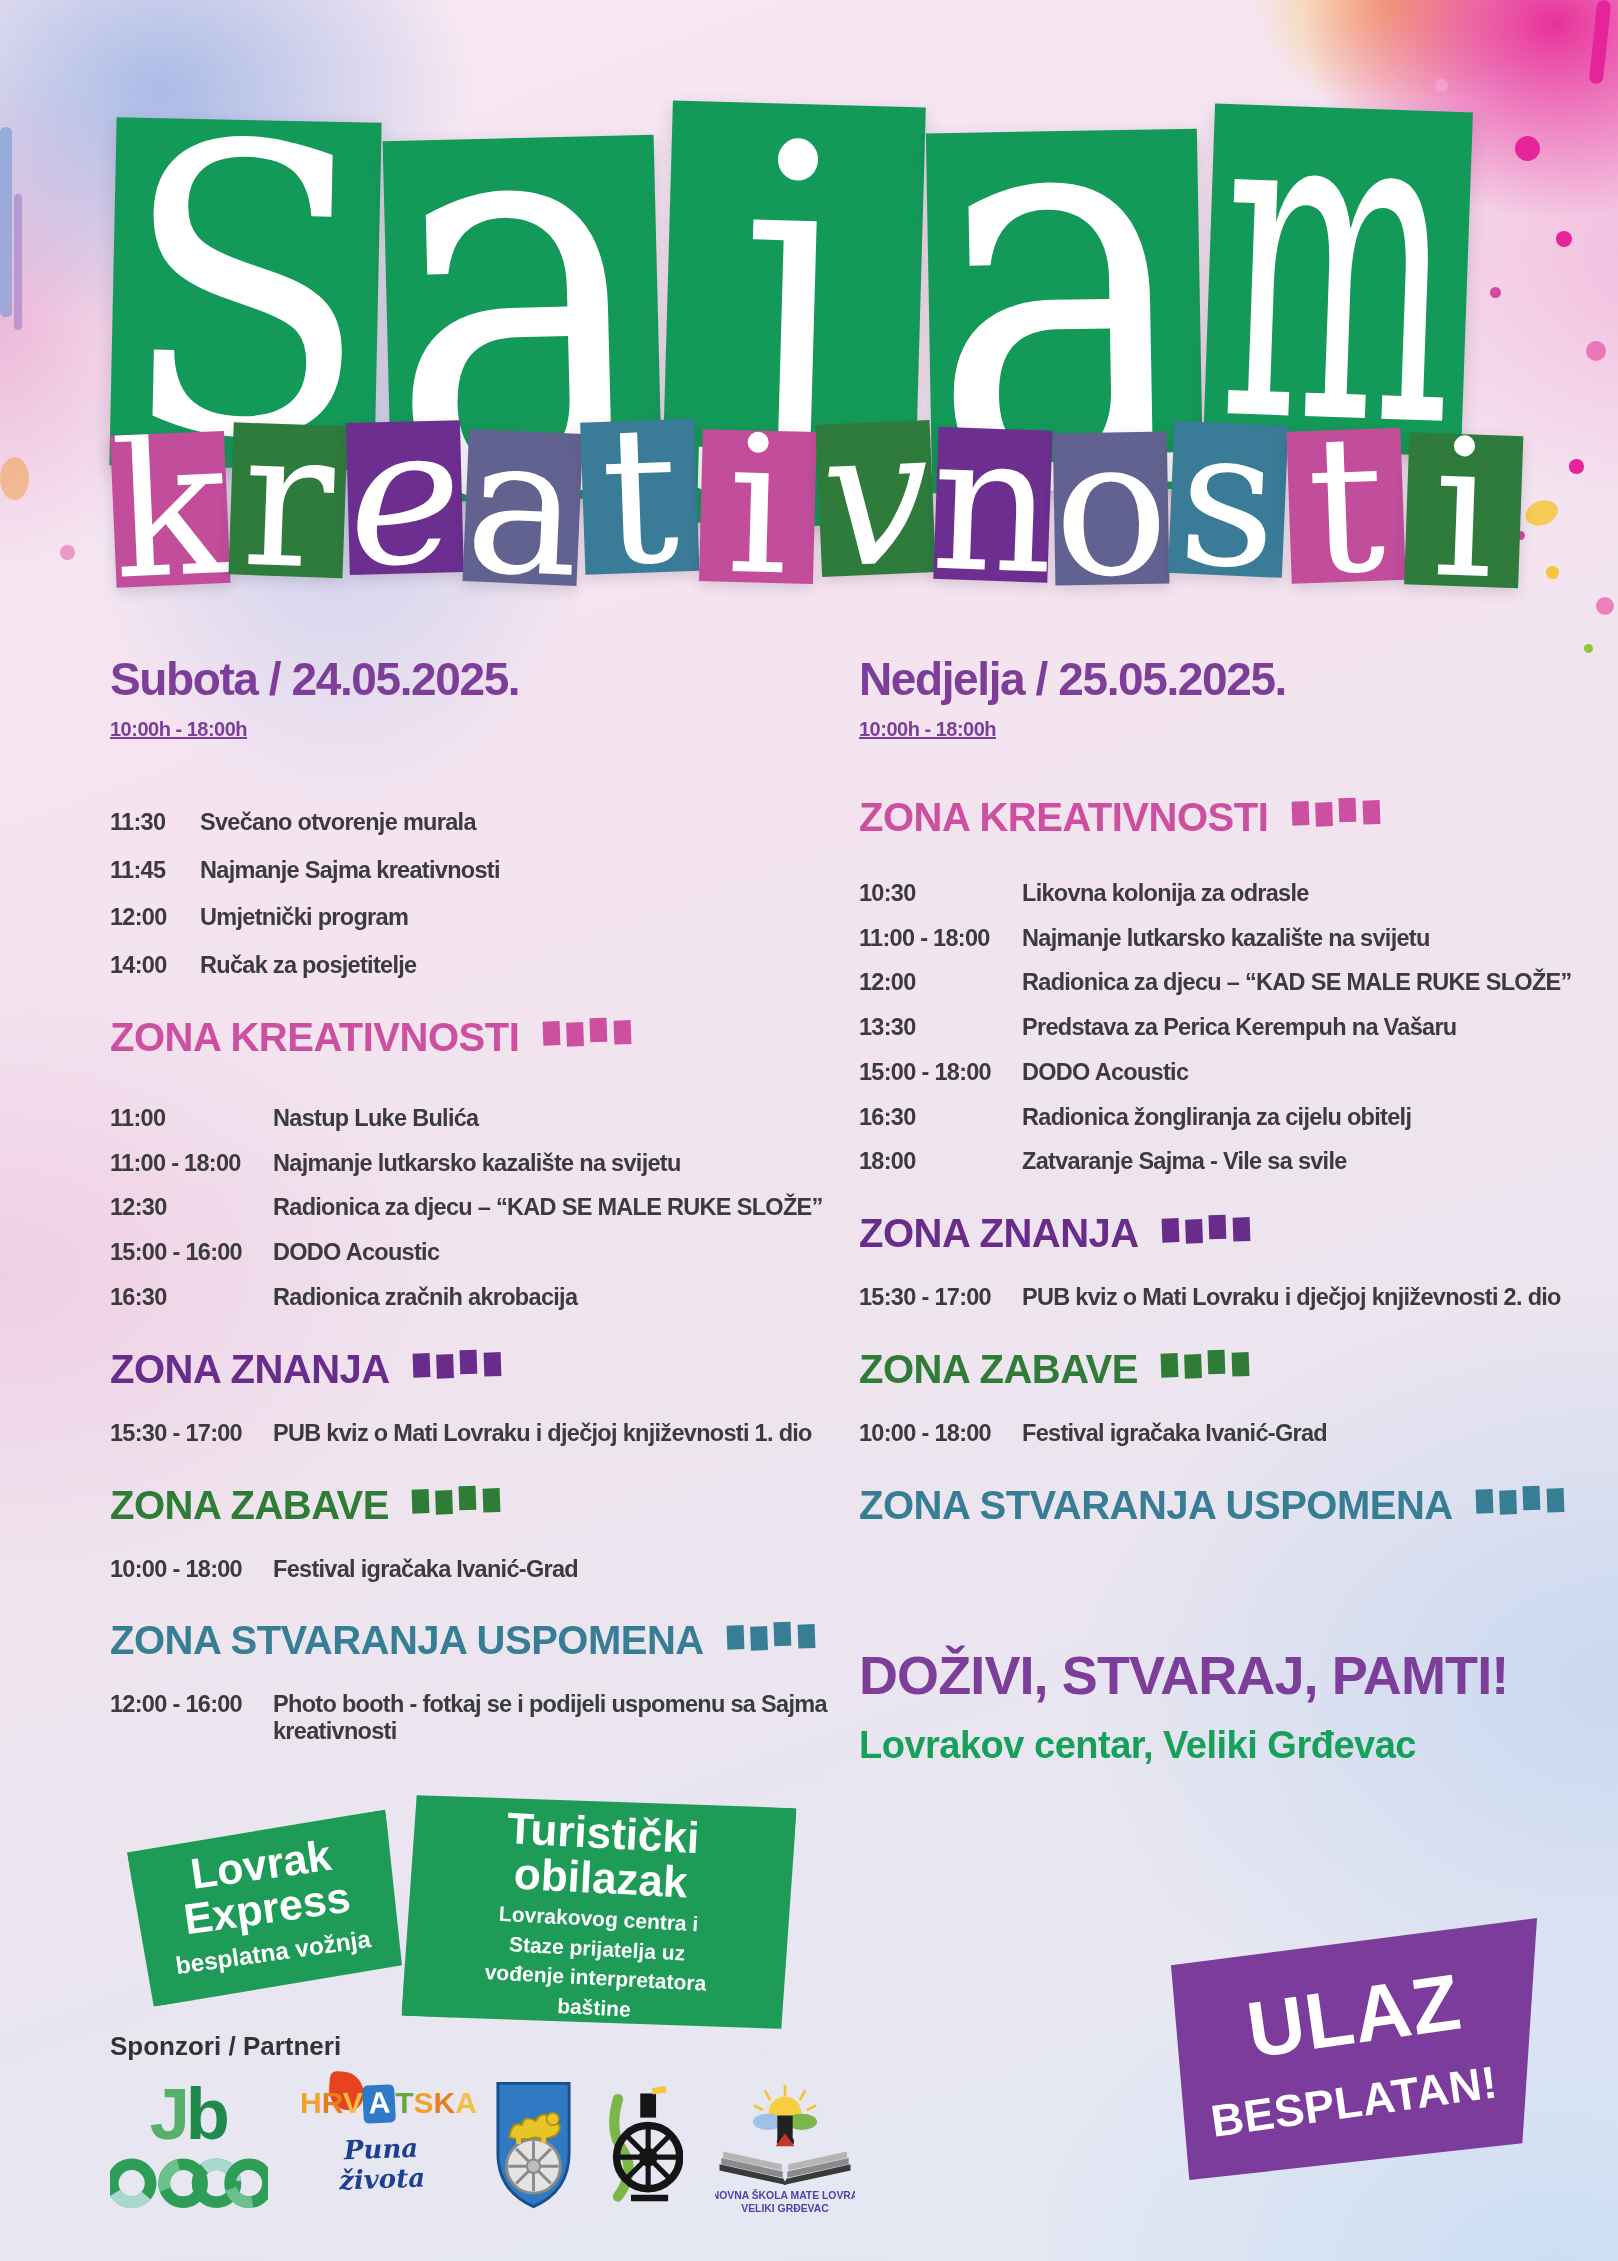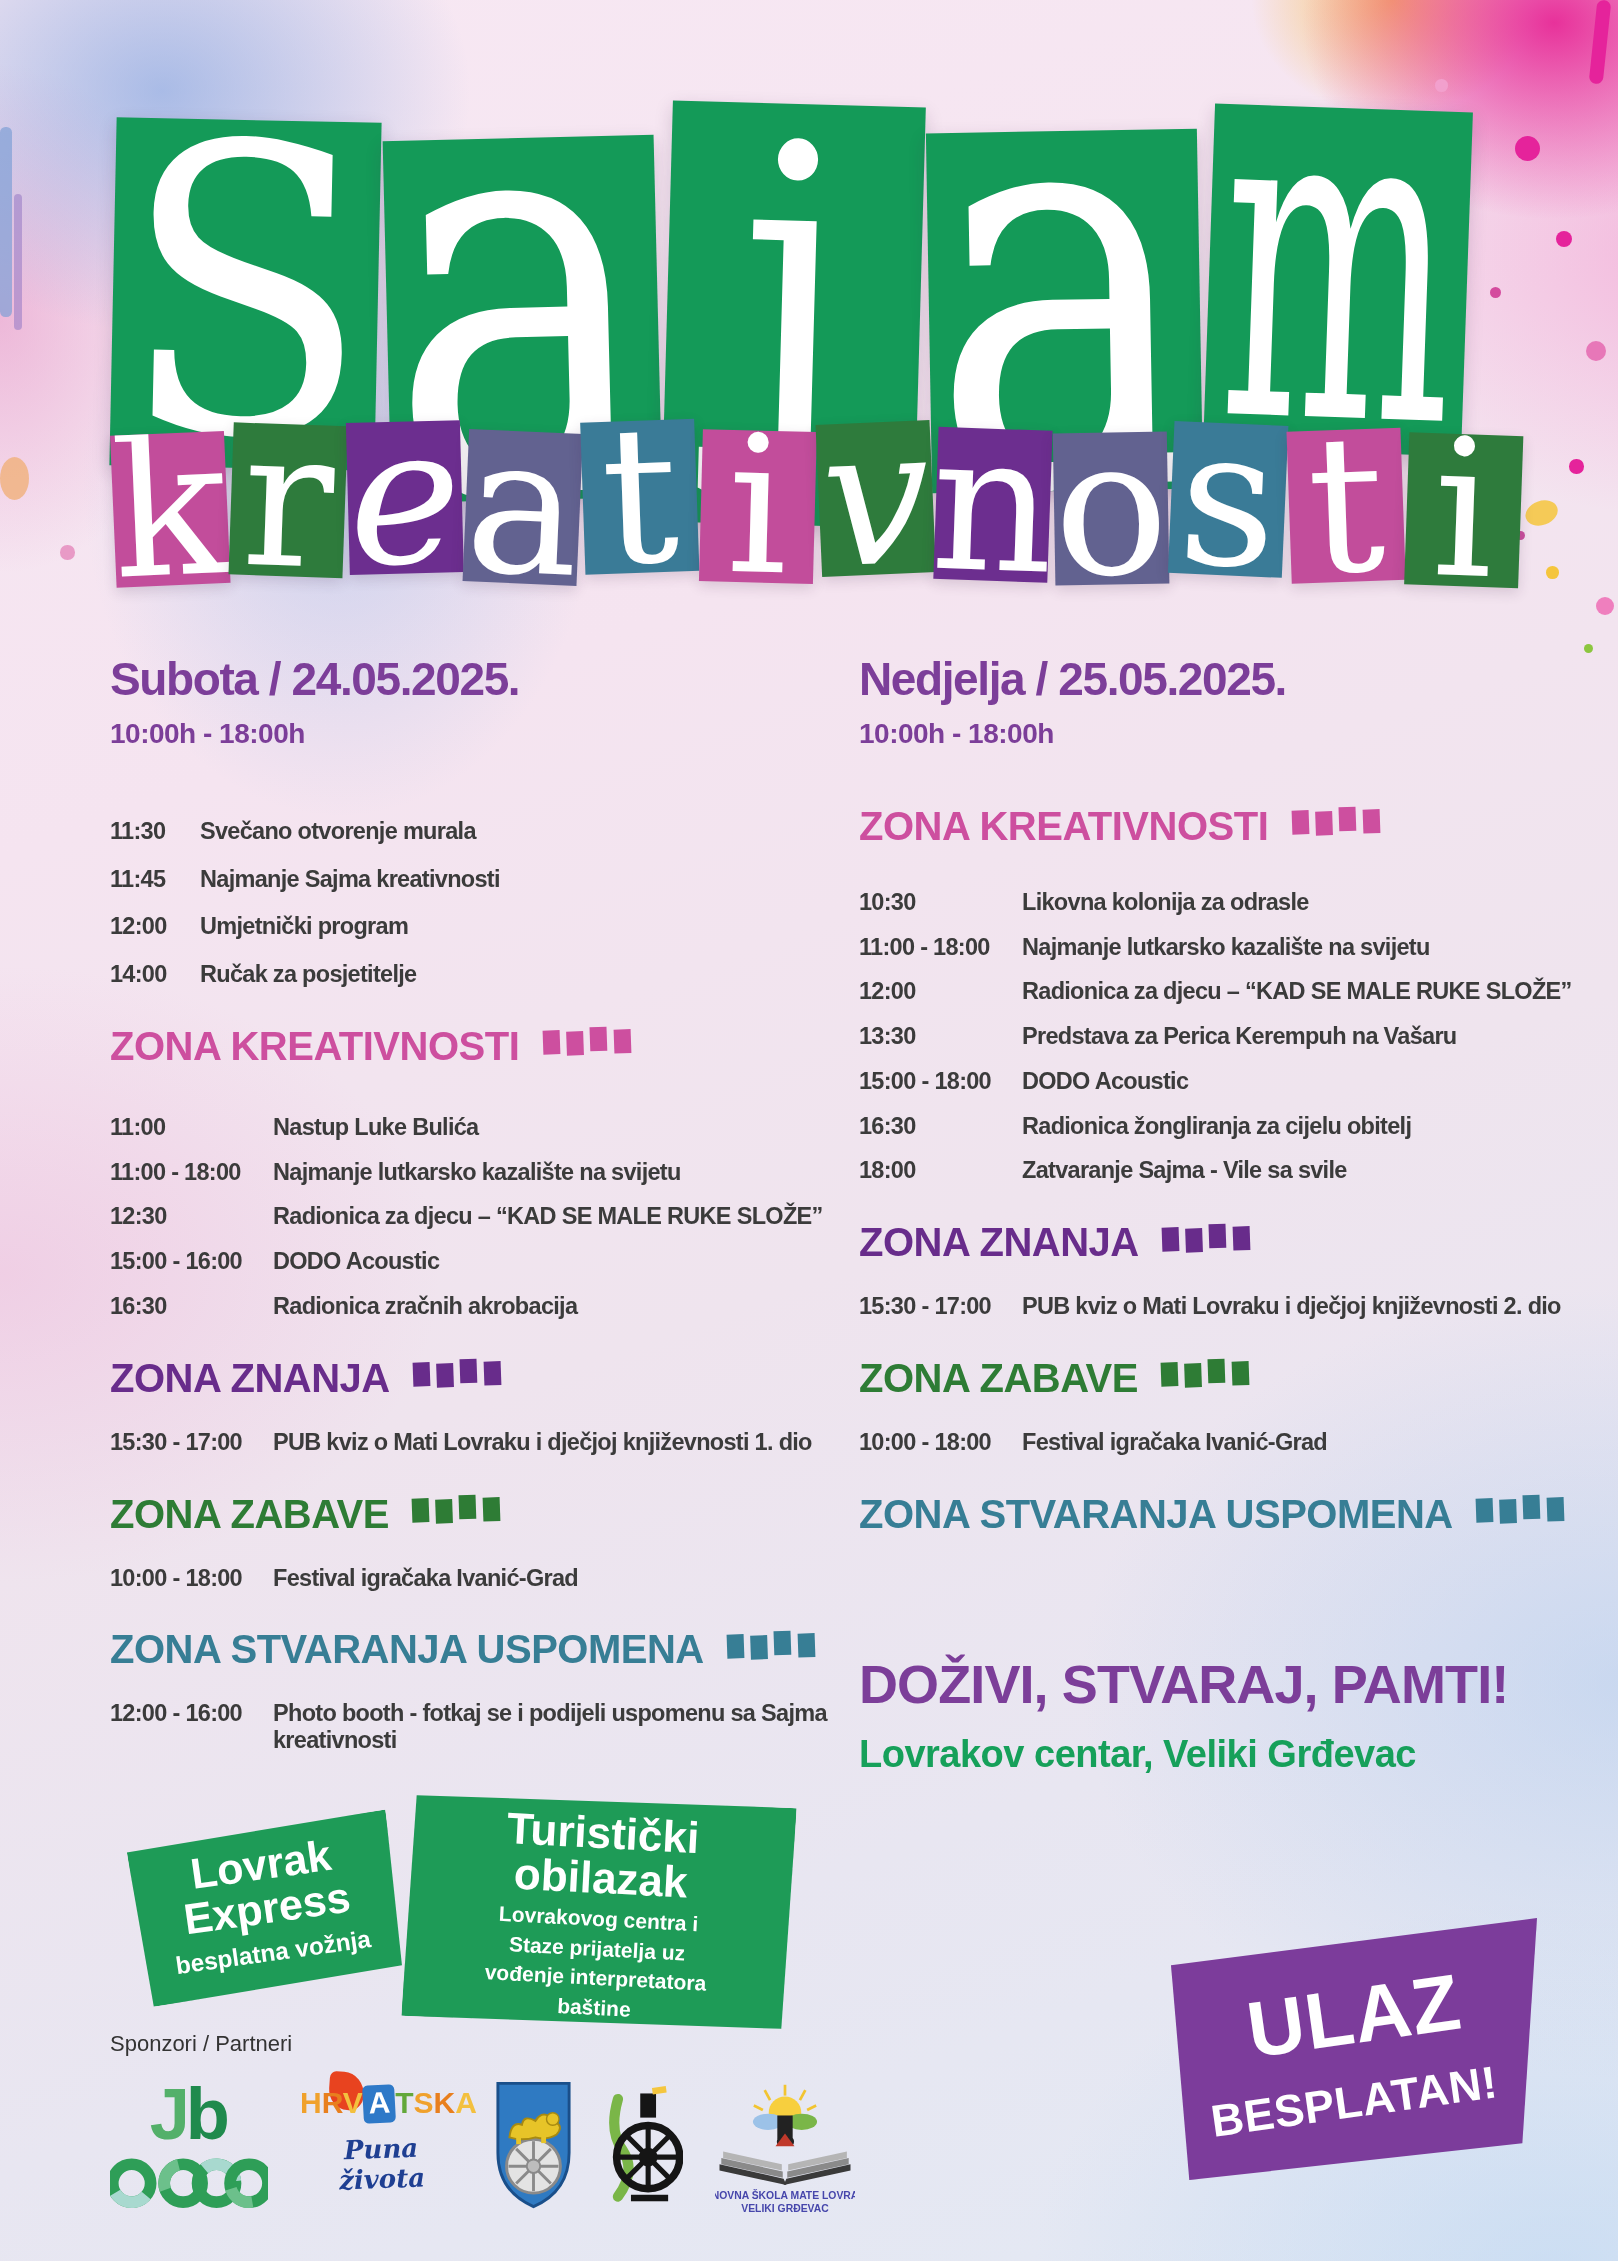--- a/index.html
+++ b/index.html
@@ -52,21 +52,21 @@
   .k-tile:nth-child(8){transform:rotate(2deg) translateY(1.8px);}
   .k-tile:nth-child(9){transform:rotate(-1deg) translateY(5.4px);}
   .k-tile:nth-child(10){transform:rotate(2.5deg) translateY(-3.6px);}
   .k-tile:nth-child(11){transform:rotate(-2deg) translateY(2.7px);}
   .k-tile:nth-child(12){transform:rotate(2deg) translateY(7.2px);}
   
   .col{position:absolute;top:633px;}
   .col-left{left:110px;width:733px;}
   .col-right{left:859px;width:724px;}
   .day-title{font-size:46px;font-weight:800;color:#7c3e99;letter-spacing:-1.4px;margin:19px 0 0;}
-  .day-hours{font-size:28px;font-weight:800;color:#7c3e99;margin-top:11.8px;letter-spacing:-0.5px;}
+  .day-hours{font-size:20px;font-weight:800;color:#7c3e99;margin-top:11.8px;letter-spacing:-0.5px;text-decoration:underline;}
   .elist{display:grid;grid-template-columns:90px 1fr;row-gap:21px;font-size:23.5px;font-weight:700;
     color:#3b3b3b;letter-spacing:-0.7px;line-height:1.14;}
   .elist.opening{margin-top:68px;}
   .elist.z{grid-template-columns:163px 1fr;margin-top:45px;row-gap:18px;}
   .elist.single{margin-top:28px;}
   .zone-h{font-size:40px;font-weight:800;margin:36px 0 0;display:flex;align-items:center;letter-spacing:-0.5px;}
   .zone-h.mt-lg{margin-top:54px;}
   .c-pink{color:#cd4f9f;} .c-purple{color:#682c8b;text-align:right;} .c-green{color:#2e7c35;} .c-teal{color:#377e95;}
   .sq{display:inline-block;width:17px;height:24.4px;background:currentColor;margin-left:23.5px;
     box-shadow:23.5px 1.8px currentColor,47px -1.8px currentColor,71px 1.4px currentColor;
@@ -87,21 +87,21 @@
   .badge-tour{left:407px;top:1798px;width:384px;height:228px;transform:rotate(3deg);
     clip-path:polygon(1% 3%,100% 0,99% 97%,0 100%);padding-top:12.7px;box-sizing:border-box;}
   .badge-tour .b-line{font-size:44px;}
   .badge-tour .b-sub{font-size:21px;line-height:1.12;margin-top:6.3px;}
   .entry-badge{position:absolute;left:1171px;top:1918px;width:366px;height:262px;background:#7c3c9b;
     clip-path:polygon(0 18%,100% 0,96% 86%,5% 100%);display:flex;flex-direction:column;
     align-items:center;justify-content:center;color:#fff;box-shadow:0 8.1px 20px rgba(60,30,90,.3);}
   .entry-badge .e1{font-size:79px;font-weight:800;transform:rotate(-8deg);letter-spacing:0.9px;}
   .entry-badge .e2{font-size:45px;font-weight:800;transform:rotate(-8deg);margin-top:13.6px;letter-spacing:0.5px;}
   
-  .sp-label{position:absolute;left:110px;top:2031px;font-size:22px;color:#333;font-weight:400;}
+  .sp-label{position:absolute;left:110px;top:2031px;font-size:26px;color:#333;font-weight:700;}
   .sp-logos{position:absolute;left:110px;top:2080px;display:flex;align-items:flex-start;}
   .logo-box{margin-right:32px;}
   .logo-hrv{width:163px;position:relative;padding-top:4.5px;text-align:center;}
   .hrv-splash{position:absolute;left:29px;top:-8.1px;width:35px;height:38px;background:#e8431f;
     border-radius:18% 60% 40% 55%;transform:rotate(4deg);}
   .hrv-word{position:relative;font-size:30px;font-weight:800;letter-spacing:0;white-space:nowrap;}
   .hrv-word .h1{color:#f0a12c;} .hrv-word .h2{color:#e87f1e;} .hrv-word .h3{color:#f3c03f;}
   .hrv-word .h5{color:#63a83a;} .hrv-word .h6{color:#f0a12c;} .hrv-word .h7{color:#e87f1e;} .hrv-word .h8{color:#f3c03f;}
   .hrv-word .abox{display:inline-block;background:#2e79c8;color:#fff;border-radius:5.4px;
     padding:0.9px 5.4px 2.7px;transform:rotate(-3deg);}

